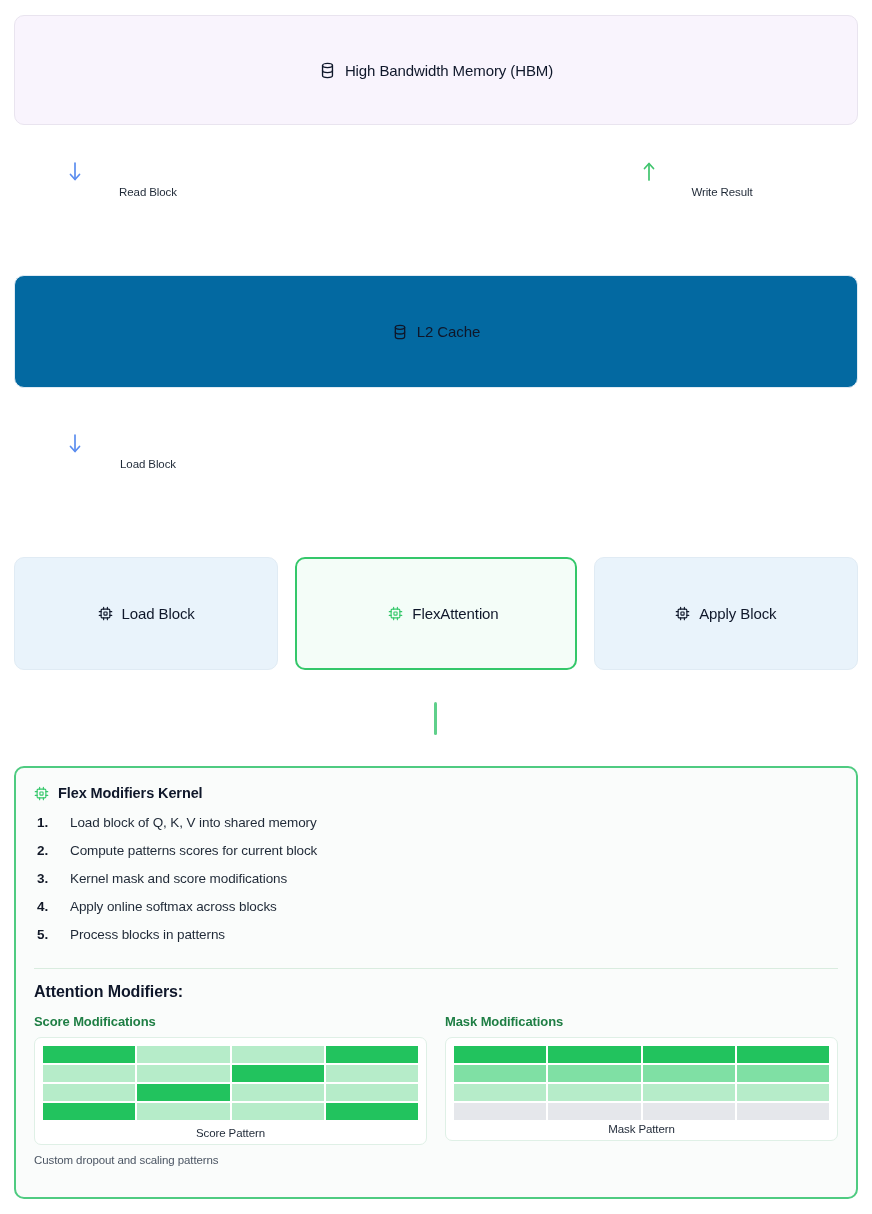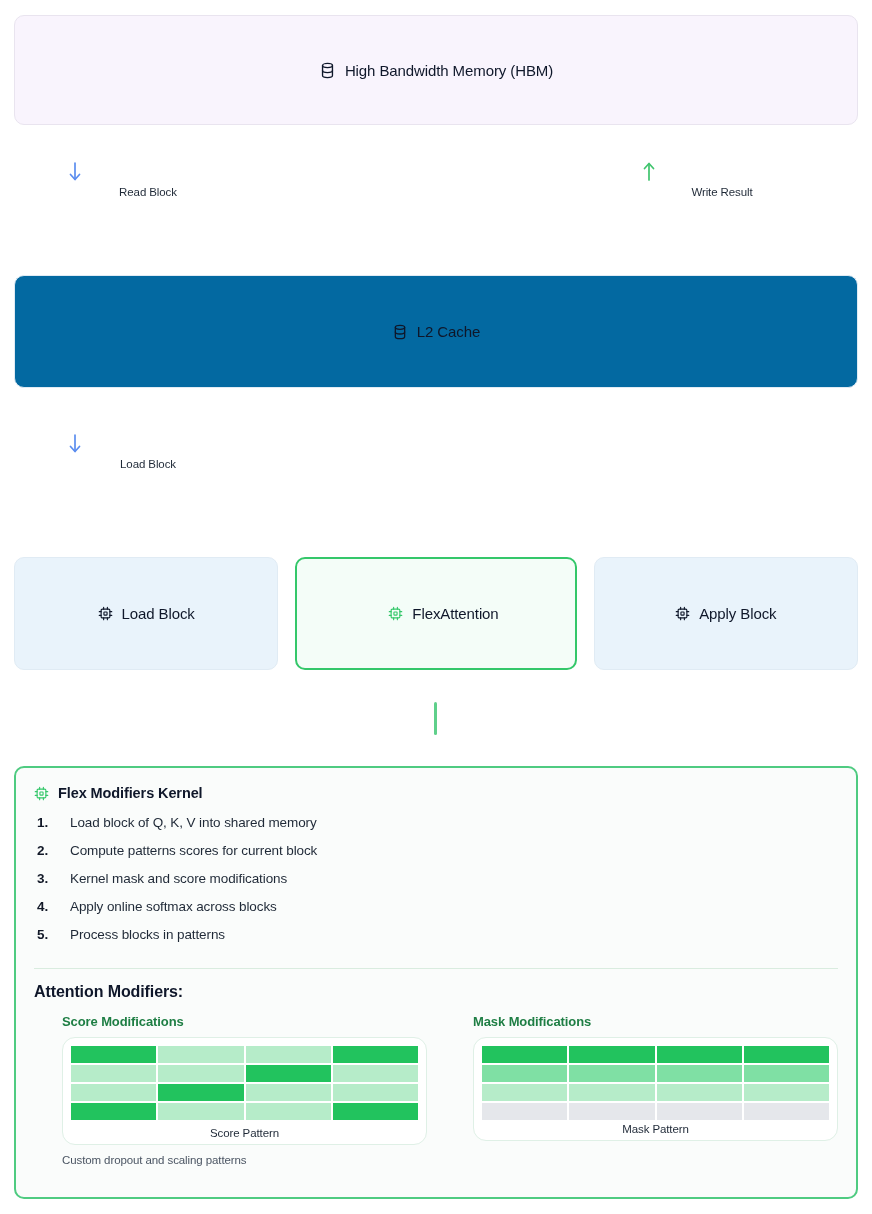--- a/index.html
+++ b/index.html
@@ -173,32 +173,32 @@
     color: #0f172a;
     margin-top: 14px;
     letter-spacing: -0.1px;
   }
 
   .mod-row {
     display: flex;
     gap: 18px;
     margin-top: 13px;
   }
-  .mod-col { flex: 1; margin-left: 28px; }
+  .mod-col { flex: 1; }
   .mod-heading {
     font-size: 13px;
     font-weight: bold;
     color: #1e7e44;
     margin-bottom: 8px;
     letter-spacing: -0.1px;
   }
   .mod-card {
     background: #ffffff;
     border: 1px solid #dff0e6;
-    border-radius: 13px;
+    border-radius: 7px;
     padding: 8px 8px 5px 8px;
   }
   .grid {
     display: grid;
     grid-template-columns: repeat(4, 1fr);
     gap: 2px;
   }
   .cell { height: 17px; }
   .grid-caption {
     text-align: center;

